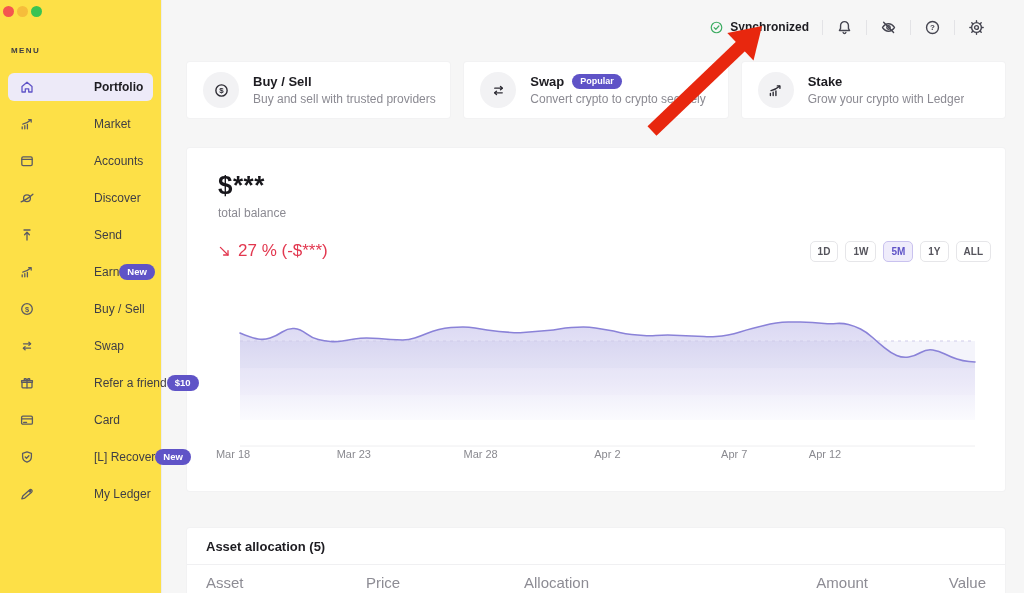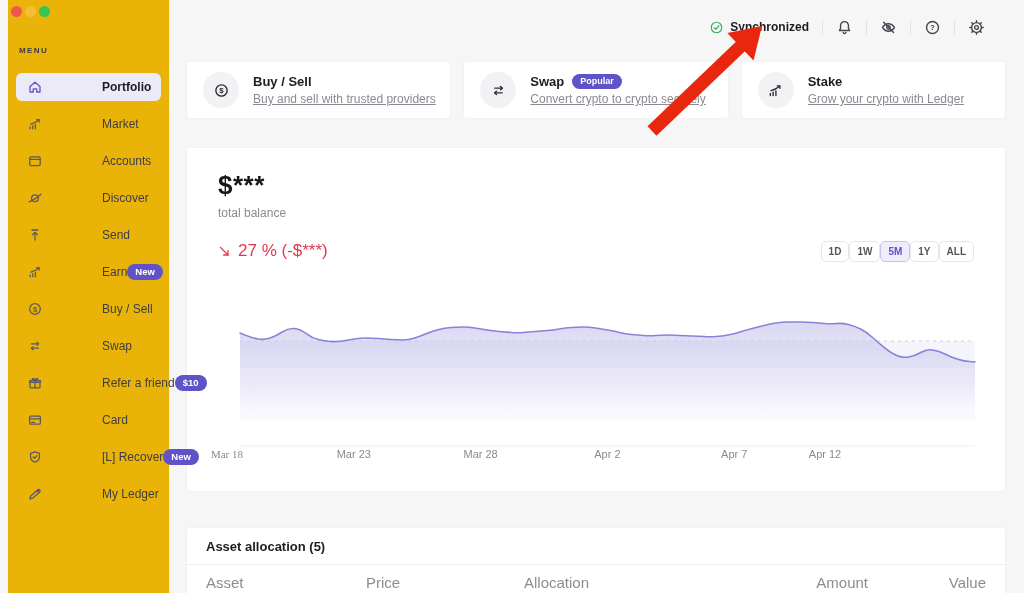--- a/index.html
+++ b/index.html
@@ -3,21 +3,21 @@
 <meta charset="utf-8">
 <style>
   html,body{margin:0;padding:0;}
   body{
     width:1024px;height:593px;position:relative;overflow:hidden;
     background:#f6f6f6;
     font-family:"Liberation Sans","DejaVu Sans",sans-serif;
     -webkit-font-smoothing:antialiased;
   }
   
-  .sidebar{position:absolute;left:8px;top:0;bottom:0;width:161px;background:#eab308;border-right:1px solid #ececee;z-index:5;}
+  .sidebar{position:absolute;left:0;top:0;bottom:0;width:161px;background:#fde047;border-right:1px solid #ececee;z-index:5;}
   .traffic{position:absolute;top:6px;left:3px;display:flex;gap:3px;}
   .traffic span{width:11px;height:11px;border-radius:50%;display:block;}
   .menu-label{position:absolute;top:46px;left:11px;font-size:8px;font-weight:bold;letter-spacing:1.4px;color:#3e3d45;}
   .nav{position:absolute;top:73px;left:0;right:0;}
   .nav-item{height:28px;margin:0 8px 9px 8px;border-radius:6px;display:flex;align-items:center;cursor:pointer;}
   .nav-item .icon{width:16px;height:16px;margin-left:11px;color:#5c5b63;flex:0 0 auto;}
   .nav-item .lbl{margin-left:14px;font-size:12px;color:#3f3e45;font-weight:500;white-space:nowrap;padding-left:45px;}
   .nav-item.active{background:#edeaf8;}
   .nav-item.active .icon{color:#5f53c7;}
   .nav-item.active .lbl{color:#1d1c21;font-weight:700;}
@@ -37,28 +37,28 @@
   .topbar .sync{margin-right:13px;}
   
   .cards{position:absolute;left:187px;top:62px;width:818px;height:56px;display:flex;gap:14px;z-index:2;}
   .acard{flex:1;background:#fff;border-radius:3px;display:flex;align-items:center;cursor:pointer;box-shadow:0 0 0 1px #f2f2f3;}
   .acard .circ{width:36px;height:36px;border-radius:50%;background:#f2f2f4;margin-left:16px;display:flex;align-items:center;justify-content:center;color:#2c2b33;flex:0 0 auto;}
   .acard .circ .icon{width:17px;height:17px;}
   .acard .txt{margin-left:14px;min-width:0;}
   .acard .t-row{display:flex;align-items:center;gap:8px;}
   .acard .title{font-size:13px;font-weight:700;color:#1d1c21;line-height:15px;}
   .pill{background:#5f53c7;color:#fff;font-size:9px;font-weight:bold;padding:3px 8px;border-radius:9px;line-height:1;}
-  .acard .sub{font-size:12px;color:#8b8a92;margin-top:3px;white-space:nowrap;overflow:hidden;text-decoration:underline;}
+  .acard .sub{font-size:12px;color:#8b8a92;margin-top:3px;white-space:nowrap;overflow:hidden;}
   
   .pcard{position:absolute;left:187px;top:148px;width:818px;height:343px;background:#fff;border-radius:3px;box-shadow:0 0 0 1px #f2f2f3;z-index:1;}
   .balance{position:absolute;left:31px;top:22px;font-size:26px;font-weight:bold;color:#17161b;letter-spacing:.5px;}
   .bal-cap{position:absolute;left:31px;top:58px;font-size:12px;color:#8b8a92;}
   .change{position:absolute;left:31px;top:93px;display:flex;align-items:center;gap:7px;color:#e2374f;font-size:17px;font-weight:500;}
   .change .icon{width:13px;height:13px;}
-  .ranges{position:absolute;right:31px;top:93px;display:flex;}
+  .ranges{position:absolute;right:14px;top:93px;display:flex;gap:7px;}
   .rbtn{height:21px;padding:0 7px;border:1px solid #e6e6e9;border-radius:5px;background:#fff;font-size:10px;font-weight:bold;color:#55545c;display:flex;align-items:center;cursor:pointer;font-family:inherit;}
   .rbtn.sel{color:#5f53c7;border-color:#c9c2ef;background:#efecfb;}
   .chart-wrap{position:absolute;left:0;top:160px;width:818px;height:150px;}
   .xlabels{position:absolute;left:0;top:300px;width:818px;height:16px;}
   .xlabels span{position:absolute;transform:translateX(-50%);font-size:11px;color:#8a8a90;white-space:nowrap;}
   
   .alloc{position:absolute;left:187px;top:528px;width:818px;height:90px;background:#fff;border-radius:3px 3px 0 0;box-shadow:0 0 0 1px #f2f2f3;z-index:1;}
   .alloc .title{padding:11px 19px 10px 19px;font-size:13px;font-weight:700;color:#1d1c21;border-bottom:1px solid #f0f0f2;}
   .alloc .heads{display:grid;grid-template-columns:160px 158px 1fr 120px 118px;padding:9px 19px 0 19px;font-size:15px;color:#8d8c94;}
   .alloc .heads .r{text-align:right;}
@@ -348,21 +348,21 @@
         <path d="M53 25 Q65.04918032786885 30.047800000000002 71.07377049180329 31.014400000000002 Q77.09836065573771 31.981 83.12295081967213 29.9941 Q89.14754098360656 28.007199999999997 95.172131147541 23.979699999999998 Q101.19672131147541 19.952199999999998 107.22131147540983 20.489199999999997 Q113.24590163934425 21.026199999999996 119.27049180327869 25.537 Q125.29508196721312 30.047800000000002 131.31967213114754 31.497700000000005 Q137.34426229508196 32.94760000000001 143.3688524590164 33.48460000000001 Q149.39344262295083 34.02160000000001 155.41803278688525 33.0013 Q161.44262295081967 31.981 167.4672131147541 31.014400000000002 Q173.4918032786885 30.047800000000002 179.51639344262293 30.047800000000002 Q185.54098360655738 30.047800000000002 191.56557377049182 30.5311 Q197.59016393442624 31.014399999999995 203.61475409836066 31.4977 Q209.63934426229508 31.981 215.6639344262295 31.981 Q221.68852459016392 31.981 227.71311475409834 29.9941 Q233.7377049180328 28.007199999999997 239.7622950819672 25.483299999999996 Q245.78688524590163 22.959399999999995 251.81147540983608 21.455799999999996 Q257.8360655737705 19.952199999999998 263.8606557377049 19.4689 Q269.88524590163934 18.985600000000005 275.90983606557376 18.985600000000005 Q281.9344262295082 18.985600000000005 287.9590163934426 20.0059 Q293.983606557377 21.026199999999996 300.0081967213115 21.992799999999995 Q306.0327868852459 22.959399999999995 312.05737704918033 23.496399999999994 Q318.08196721311475 24.033399999999993 324.10655737704917 24.516699999999997 Q330.1311475409836 25 336.155737704918 24.516699999999997 Q342.1803278688525 24.033399999999993 348.2049180327869 23.496399999999994 Q354.2295081967213 22.959399999999995 360.25409836065575 22.4761 Q366.27868852459017 21.992800000000003 372.3032786885246 20.9725 Q378.327868852459 19.952199999999998 384.3524590163934 19.4689 Q390.37704918032784 18.985600000000005 396.4016393442623 18.985600000000005 Q402.42622950819674 18.985600000000005 408.45081967213116 20.0059 Q414.4754098360656 21.026199999999996 420.5 21.992799999999995 Q426.5245901639344 22.959399999999995 432.54918032786884 24.463 Q438.57377049180326 25.966600000000007 444.5983606557377 26.503600000000006 Q450.62295081967216 27.040600000000005 456.6475409836066 27.5239 Q462.672131147541 28.007199999999997 468.6967213114754 27.5239 Q474.72131147540983 27.040600000000005 480.74590163934425 27.040600000000005 Q486.7704918032787 27.040600000000005 492.7950819672131 27.5239 Q498.8196721311475 28.007199999999997 504.844262295082 28.007199999999997 Q510.8688524590164 28.007199999999997 516.8934426229508 28.4905 Q522.9180327868853 28.973800000000004 528.9426229508197 28.4905 Q534.967213114754 28.007199999999997 540.9918032786885 26.986900000000002 Q547.016393442623 25.966600000000007 553.0409836065573 23.979700000000005 Q559.0655737704918 21.992800000000003 565.0901639344263 20.489200000000004 Q571.1147540983607 18.985600000000005 577.139344262295 17.482 Q583.1639344262295 15.978399999999993 589.188524590164 15.011799999999994 Q595.2131147540983 14.045199999999996 601.2377049180327 14.045199999999996 Q607.2622950819672 14.045199999999996 613.2868852459017 14.045199999999996 Q619.311475409836 14.045199999999996 625.3360655737705 14.5285 Q631.360655737705 15.011800000000003 637.3852459016393 15.495099999999997 Q643.4098360655738 15.978399999999993 649.4344262295083 15.495099999999997 Q655.4590163934427 15.011800000000003 661.483606557377 16.5154 Q667.5081967213115 18.019 673.532786885246 21.026199999999996 Q679.5573770491803 24.033399999999993 685.5819672131147 29.510799999999996 Q691.6065573770492 34.9882 697.6311475409836 39.982299999999995 Q703.655737704918 44.9764 709.6803278688524 47.500299999999996 Q715.7049180327868 50.02419999999999 721.7295081967213 49.0039 Q727.7540983606557 47.98360000000001 733.7786885245902 44.49310000000001 Q739.8032786885246 41.00260000000001 745.827868852459 42.02290000000001 Q751.8524590163935 43.0432 757.877049180328 46.0504 Q763.9016393442623 49.05760000000001 769.9262295081967 51.0445 Q775.9508196721312 53.03139999999999 781.9754098360656 53.5147 L788 53.998000000000005 L788 112 L53 112 Z" fill="url(#ag)"></path>
         <rect x="53" y="33" width="735" height="27" fill="#8a82d8" opacity="0.09"></rect>
         <rect x="53" y="60" width="735" height="27" fill="#8a82d8" opacity="0.055"></rect>
         <rect x="53" y="87" width="735" height="25" fill="#8a82d8" opacity="0.03"></rect>
         <line x1="53" y1="33" x2="788" y2="33" stroke="#cfcbe9" stroke-width="1" stroke-dasharray="3 4"></line>
         <path d="M53 25 Q65.04918032786885 30.047800000000002 71.07377049180329 31.014400000000002 Q77.09836065573771 31.981 83.12295081967213 29.9941 Q89.14754098360656 28.007199999999997 95.172131147541 23.979699999999998 Q101.19672131147541 19.952199999999998 107.22131147540983 20.489199999999997 Q113.24590163934425 21.026199999999996 119.27049180327869 25.537 Q125.29508196721312 30.047800000000002 131.31967213114754 31.497700000000005 Q137.34426229508196 32.94760000000001 143.3688524590164 33.48460000000001 Q149.39344262295083 34.02160000000001 155.41803278688525 33.0013 Q161.44262295081967 31.981 167.4672131147541 31.014400000000002 Q173.4918032786885 30.047800000000002 179.51639344262293 30.047800000000002 Q185.54098360655738 30.047800000000002 191.56557377049182 30.5311 Q197.59016393442624 31.014399999999995 203.61475409836066 31.4977 Q209.63934426229508 31.981 215.6639344262295 31.981 Q221.68852459016392 31.981 227.71311475409834 29.9941 Q233.7377049180328 28.007199999999997 239.7622950819672 25.483299999999996 Q245.78688524590163 22.959399999999995 251.81147540983608 21.455799999999996 Q257.8360655737705 19.952199999999998 263.8606557377049 19.4689 Q269.88524590163934 18.985600000000005 275.90983606557376 18.985600000000005 Q281.9344262295082 18.985600000000005 287.9590163934426 20.0059 Q293.983606557377 21.026199999999996 300.0081967213115 21.992799999999995 Q306.0327868852459 22.959399999999995 312.05737704918033 23.496399999999994 Q318.08196721311475 24.033399999999993 324.10655737704917 24.516699999999997 Q330.1311475409836 25 336.155737704918 24.516699999999997 Q342.1803278688525 24.033399999999993 348.2049180327869 23.496399999999994 Q354.2295081967213 22.959399999999995 360.25409836065575 22.4761 Q366.27868852459017 21.992800000000003 372.3032786885246 20.9725 Q378.327868852459 19.952199999999998 384.3524590163934 19.4689 Q390.37704918032784 18.985600000000005 396.4016393442623 18.985600000000005 Q402.42622950819674 18.985600000000005 408.45081967213116 20.0059 Q414.4754098360656 21.026199999999996 420.5 21.992799999999995 Q426.5245901639344 22.959399999999995 432.54918032786884 24.463 Q438.57377049180326 25.966600000000007 444.5983606557377 26.503600000000006 Q450.62295081967216 27.040600000000005 456.6475409836066 27.5239 Q462.672131147541 28.007199999999997 468.6967213114754 27.5239 Q474.72131147540983 27.040600000000005 480.74590163934425 27.040600000000005 Q486.7704918032787 27.040600000000005 492.7950819672131 27.5239 Q498.8196721311475 28.007199999999997 504.844262295082 28.007199999999997 Q510.8688524590164 28.007199999999997 516.8934426229508 28.4905 Q522.9180327868853 28.973800000000004 528.9426229508197 28.4905 Q534.967213114754 28.007199999999997 540.9918032786885 26.986900000000002 Q547.016393442623 25.966600000000007 553.0409836065573 23.979700000000005 Q559.0655737704918 21.992800000000003 565.0901639344263 20.489200000000004 Q571.1147540983607 18.985600000000005 577.139344262295 17.482 Q583.1639344262295 15.978399999999993 589.188524590164 15.011799999999994 Q595.2131147540983 14.045199999999996 601.2377049180327 14.045199999999996 Q607.2622950819672 14.045199999999996 613.2868852459017 14.045199999999996 Q619.311475409836 14.045199999999996 625.3360655737705 14.5285 Q631.360655737705 15.011800000000003 637.3852459016393 15.495099999999997 Q643.4098360655738 15.978399999999993 649.4344262295083 15.495099999999997 Q655.4590163934427 15.011800000000003 661.483606557377 16.5154 Q667.5081967213115 18.019 673.532786885246 21.026199999999996 Q679.5573770491803 24.033399999999993 685.5819672131147 29.510799999999996 Q691.6065573770492 34.9882 697.6311475409836 39.982299999999995 Q703.655737704918 44.9764 709.6803278688524 47.500299999999996 Q715.7049180327868 50.02419999999999 721.7295081967213 49.0039 Q727.7540983606557 47.98360000000001 733.7786885245902 44.49310000000001 Q739.8032786885246 41.00260000000001 745.827868852459 42.02290000000001 Q751.8524590163935 43.0432 757.877049180328 46.0504 Q763.9016393442623 49.05760000000001 769.9262295081967 51.0445 Q775.9508196721312 53.03139999999999 781.9754098360656 53.5147 L788 53.998000000000005" fill="none" stroke="#8a82d8" stroke-width="1.6" stroke-linejoin="round" stroke-linecap="round"></path>
         <line x1="53" y1="138" x2="788" y2="138" stroke="#eeeef0" stroke-width="1"></line>
       </svg>
   </div>
   <div class="xlabels" id="xlabels">
-      <span style="left: 40px; font-family: Liberation Serif, serif;">Mar 18</span>
+      <span style="left: 46px;">Mar 18</span>
       <span style="left: 166.8px;">Mar 23</span>
       <span style="left: 293.6px;">Mar 28</span>
       <span style="left: 420.4px;">Apr 2</span>
       <span style="left: 547.2px;">Apr 7</span>
       <span style="left: 638px;">Apr 12</span>
     </div>
 </div>
 
 <div class="alloc">
   <div class="title">Asset allocation (5)</div>

